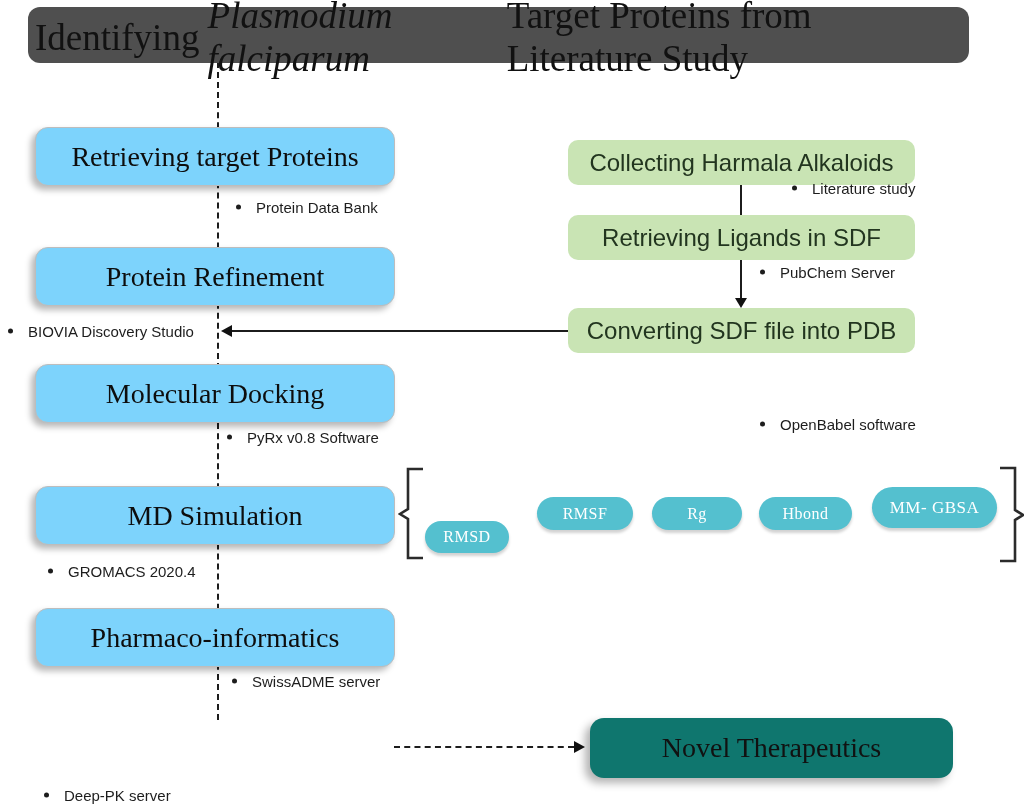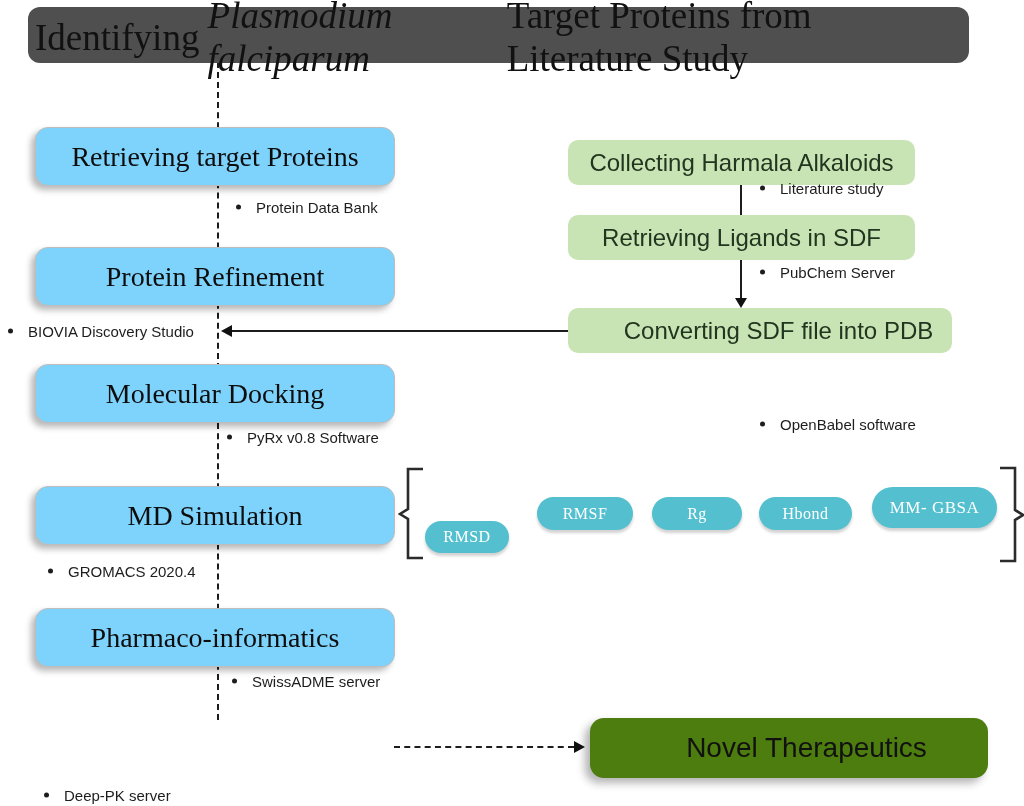--- a/index.html
+++ b/index.html
@@ -28,44 +28,44 @@
   .gbox{position:absolute;left:35px;width:358px;height:57px;background:#7dd3fc;
         border:1px solid #bdbdbd;border-radius:13px;display:flex;align-items:center;justify-content:center;
         box-shadow:-4px 4px 6px rgba(0,0,0,0.28);z-index:3;
         font-family:"Liberation Serif",serif;font-size:28px;color:#0d0d0d;}
   .gb1{top:127px;} .gb2{top:247px;} .gb3{top:364px;} .gb4{top:486px;} .gb5{top:608px;} .gb6{top:719px;}
 
   
   .green-box{position:absolute;left:568px;width:347px;height:45px;background:#c9e4b4;
         border-radius:10px;display:flex;align-items:center;justify-content:center;z-index:3;
         font-family:"Liberation Sans",sans-serif;font-size:24px;color:#22351f;}
-  .gr1{top:140px;} .gr2{top:215px;} .gr3{top:308px;padding-left:37px;}
+  .gr1{top:140px;} .gr2{top:215px;} .gr3{top:308px;}
 
   
   .bullet-row{position:absolute;display:flex;align-items:center;z-index:3;
         font-family:"Liberation Sans",sans-serif;font-size:15px;color:#1d1d1d;transform:translateY(-50%);}
   .dot{width:5px;height:5px;border-radius:50%;background:#1d1d1d;margin-right:15px;flex:0 0 auto;}
 
   
   .pill{position:absolute;background:#54c0cf;border-radius:22px;display:flex;align-items:center;justify-content:center;
         color:#ffffff;font-family:"Liberation Serif",serif;font-size:16px;letter-spacing:0.5px;
         box-shadow:0 3px 3px rgba(0,0,0,0.18);z-index:3;}
   .p1{left:425px;top:521px;width:84px;height:32px;}
   .p2{left:537px;top:497px;width:96px;height:33px;}
   .p3{left:652px;top:497px;width:90px;height:33px;}
   .p4{left:759px;top:497px;width:93px;height:33px;}
   .p5{left:872px;top:487px;width:125px;height:41px;font-size:17px;}
 
   .brace{position:absolute;z-index:2;}
 
   
-  .outcome{position:absolute;left:590px;top:718px;width:363px;height:60px;background:#4d7c0f;
+  .outcome{position:absolute;left:590px;top:718px;width:363px;height:60px;background:#0f766e;
         border-radius:14px;display:flex;align-items:center;justify-content:center;z-index:3;
         box-shadow:-5px 5px 8px rgba(0,0,0,0.3);
-        font-family:Liberation Sans, sans-serif;font-size:28px;color:#111;padding-left:35px;}
+        font-family:Liberation Serif, serif;font-size:28px;color:#111;}
 </style>
 </head>
 <body>
 
 <div id="canvas">
 
   <div class="vdash" style="left:217px;top:62px;height:658px;"></div>
 
   <div class="vline" style="left:740px;top:173px;height:42px;"></div>
   <div class="vline" style="left:740px;top:260px;height:40px;"></div>
@@ -127,21 +127,21 @@
   <div class="green-box gr1">
     <span>Collecting Harmala Alkaloids</span>
   </div>
   <div class="green-box gr2">
     <span>Retrieving Ligands in SDF</span>
   </div>
   <div class="green-box gr3">
     <span>Converting SDF file into PDB</span>
   </div>
 
-  <div class="bullet-row" style="left:760px;top:188px;">
+  <div class="bullet-row" style="left:792px;top:188px;">
     <span class="dot"></span>
     <span>Literature study</span>
   </div>
   <div class="bullet-row" style="left:760px;top:272px;">
     <span class="dot"></span>
     <span>PubChem Server</span>
   </div>
   <div class="bullet-row" style="left:760px;top:376px;margin-top:48px;">
     <span class="dot"></span>
     <span>OpenBabel software</span>

